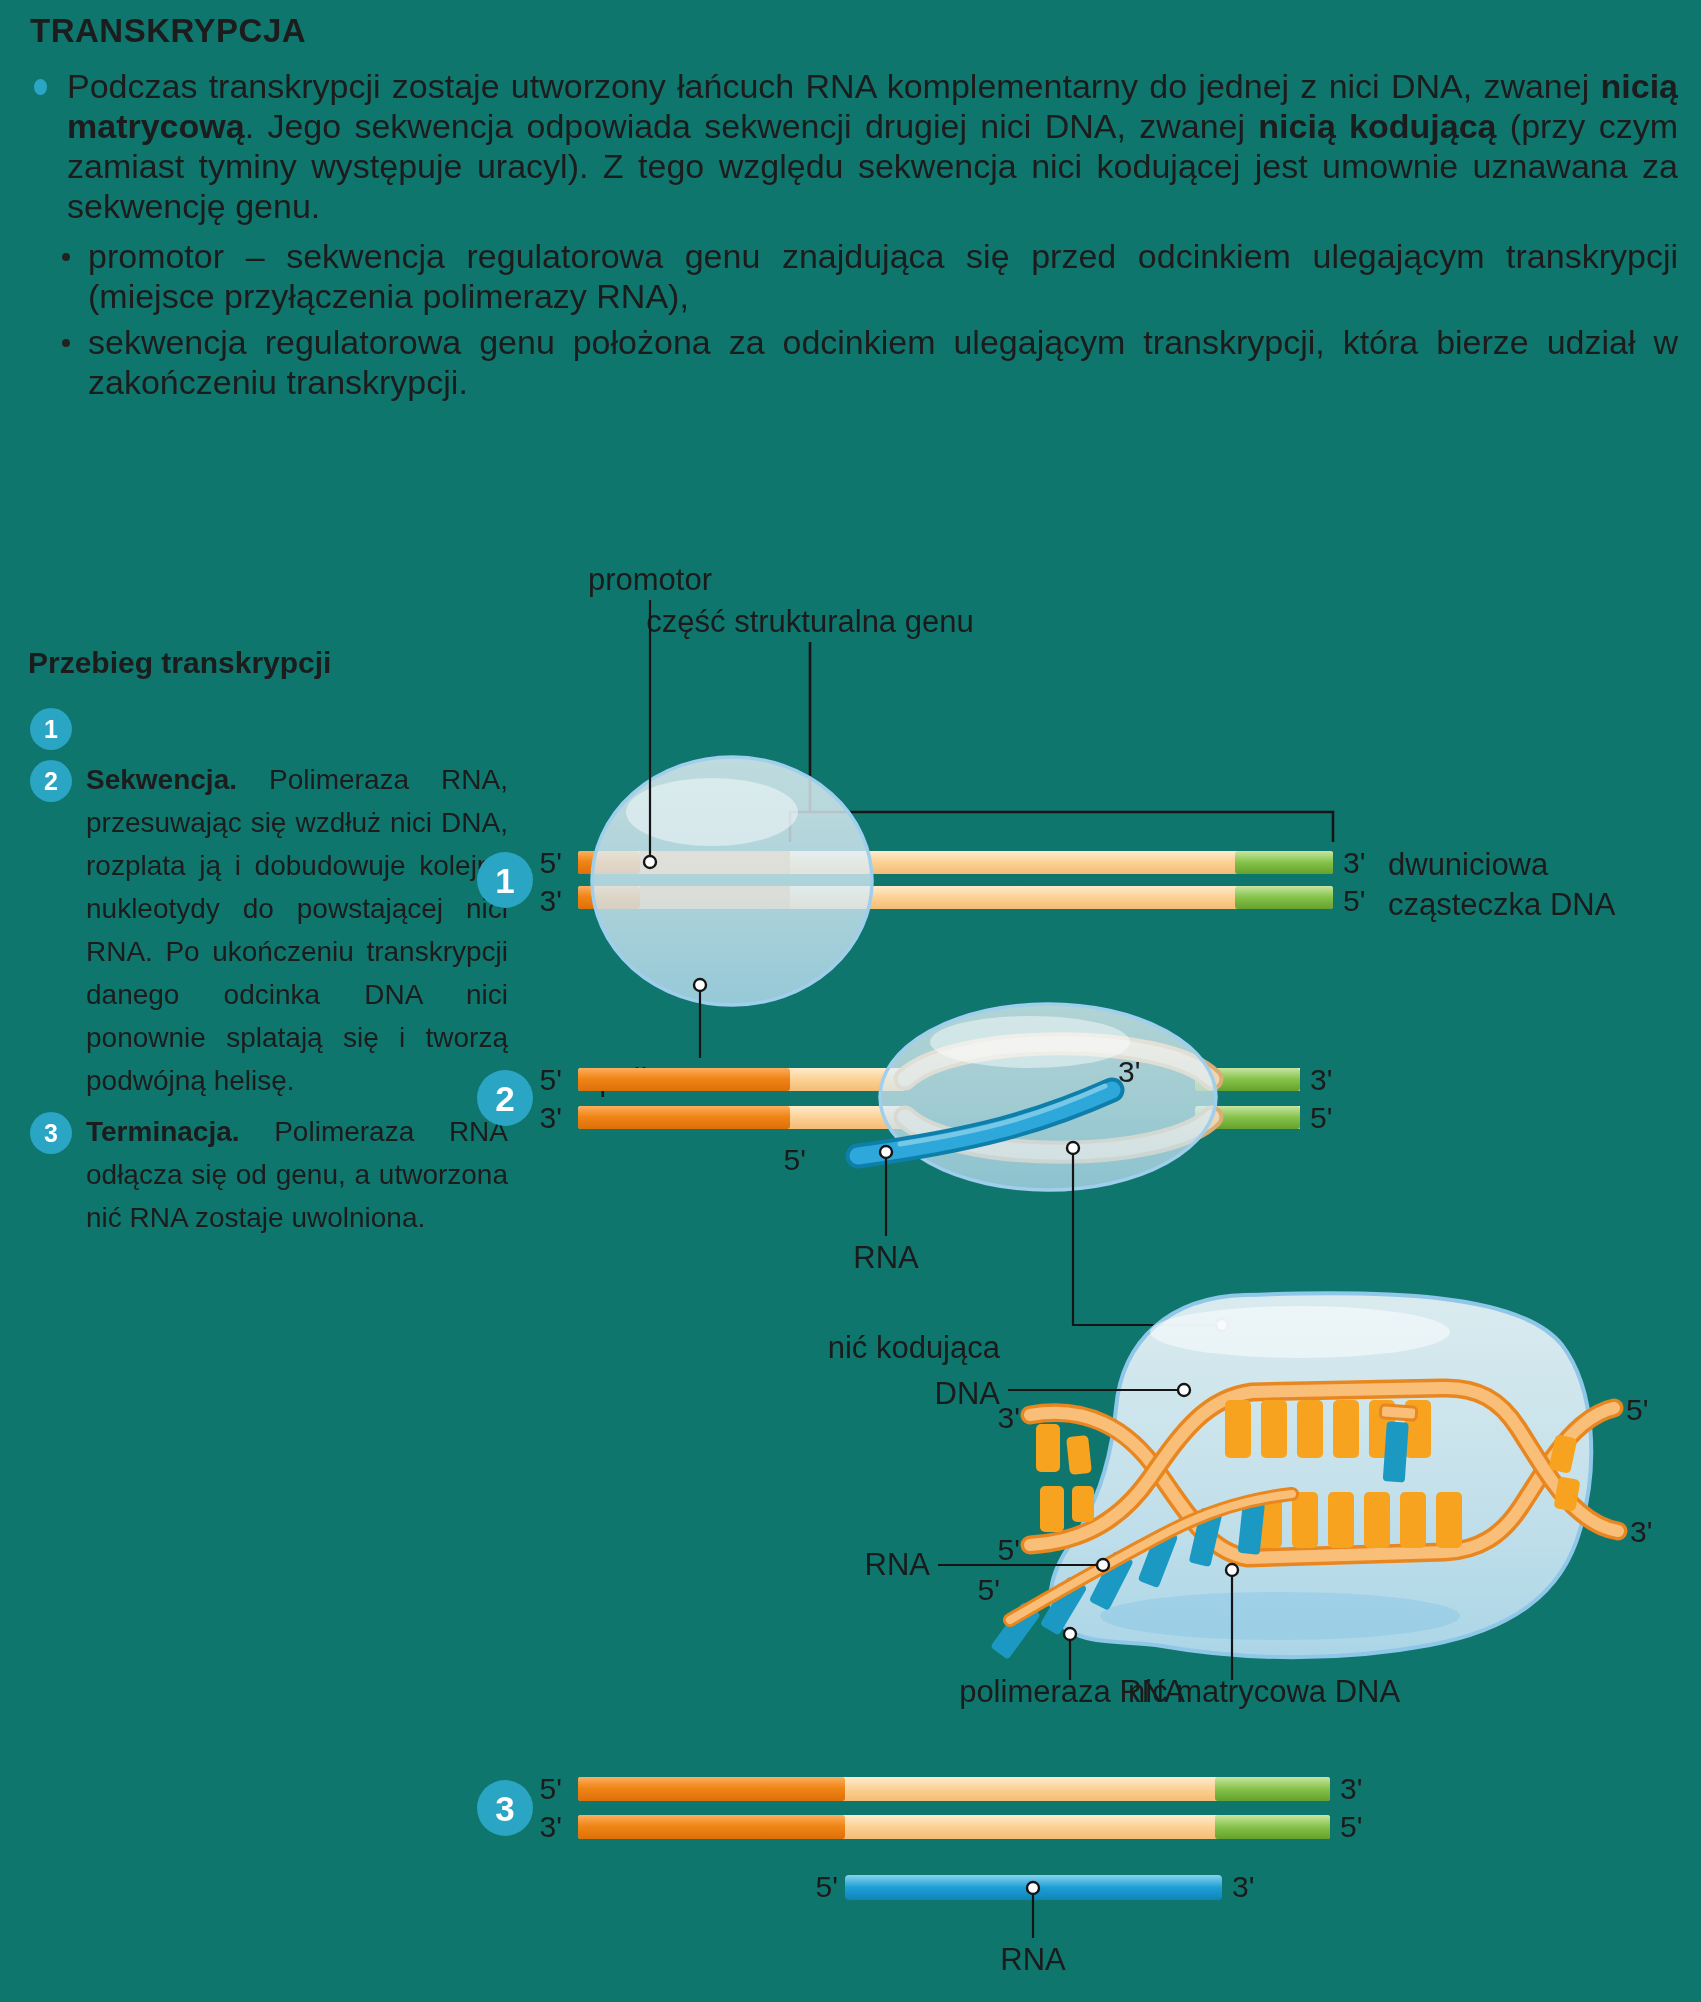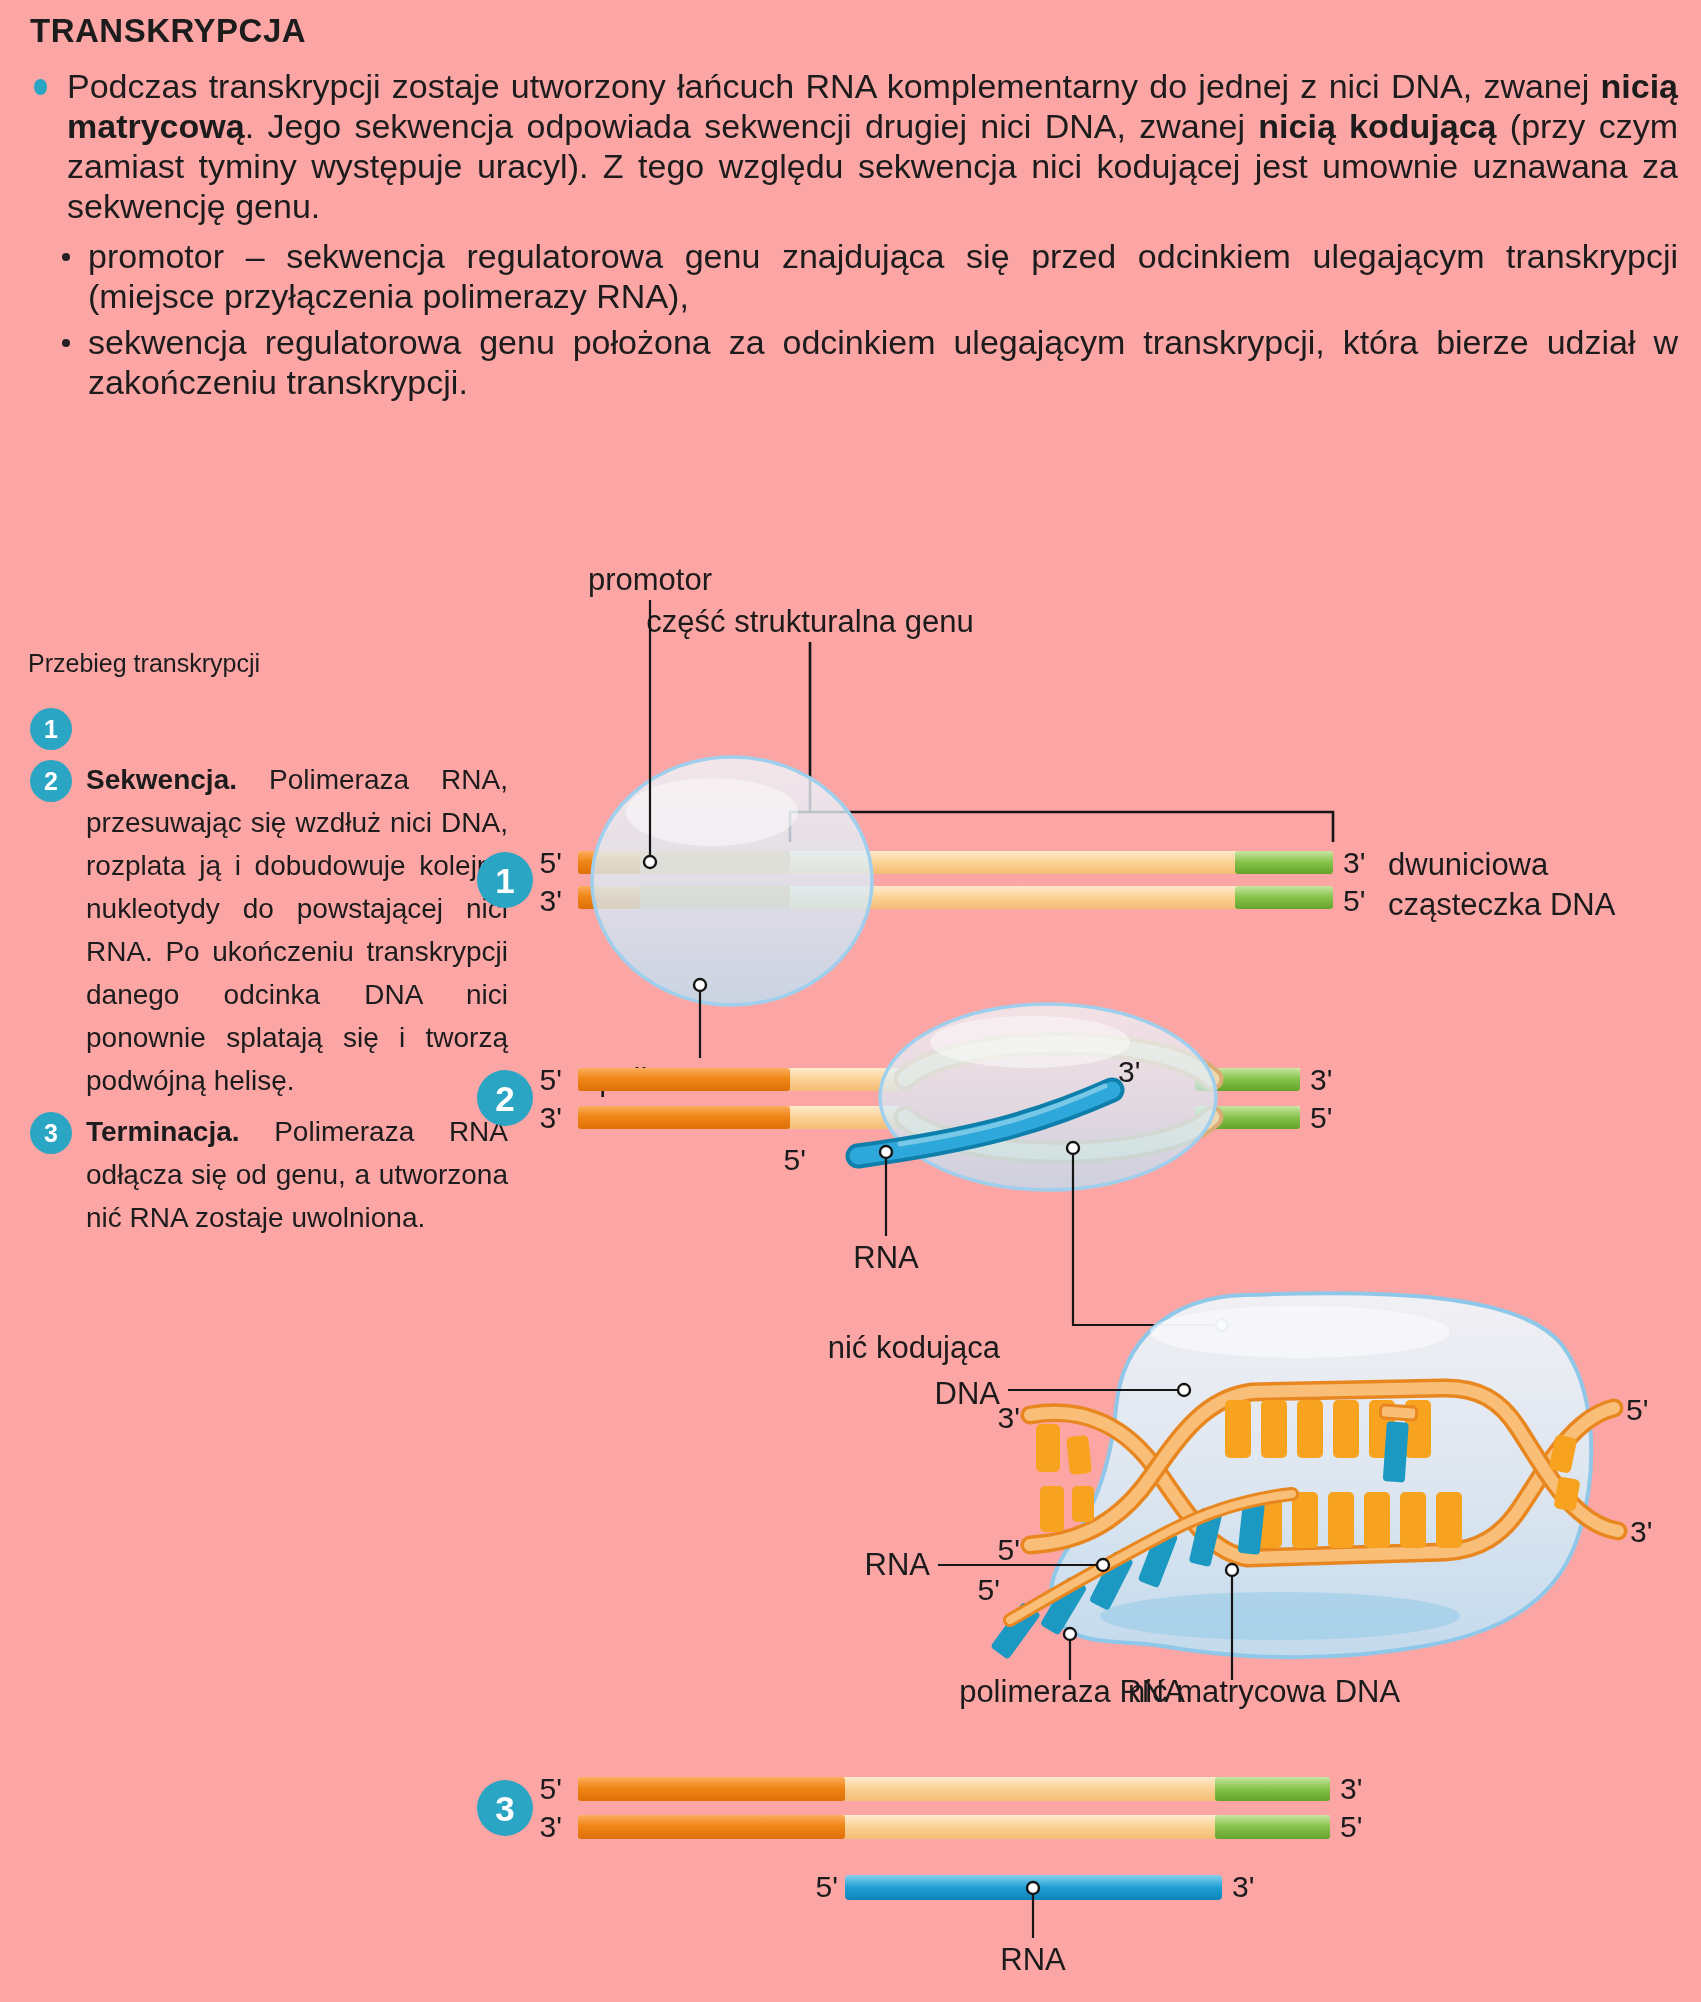--- a/index.html
+++ b/index.html
@@ -1,31 +1,31 @@
 <!DOCTYPE html>
 <html lang="pl"><head>
 <meta charset="utf-8">
 <style>
   html,body{margin:0;padding:0;background:#fff;}
-  .canvas{position:relative;width:1701px;height:2002px;background:#fca5a5;overflow:hidden;
+  .canvas{position:relative;width:1701px;height:2002px;background:#0f766e;overflow:hidden;
           font-family:"Liberation Sans",sans-serif;color:#1c1c1c;}
   
   .title{position:absolute;left:30px;top:12px;font-size:33px;font-weight:bold;letter-spacing:.5px;}
   .intro{position:absolute;left:28px;top:66px;width:1650px;font-size:34px;line-height:40px;}
   .bullet-row{display:flex;margin-bottom:10px;}
   .dot{flex:0 0 22px;width:13px;height:16px;max-width:13px;border-radius:50%;
        background:#2AA5C4;margin:13px 20px 0 6px;}
   .sub-row{display:flex;margin:4px 0 6px 30px;}
   .sdot{flex:0 0 8px;width:8px;height:8px;max-width:8px;border-radius:50%;
         background:#222;margin:17px 18px 0 4px;}
   .btxt{flex:1;text-align:justify;}
   b{font-weight:bold;}
   
   .leftcol{position:absolute;left:28px;top:646px;width:480px;font-size:28px;line-height:43px;}
-  .h2{font-size:25px;font-weight:normal;margin:0 0 26px 0;line-height:34px;}
+  .h2{font-size:30px;font-weight:bold;margin:0 0 26px 0;line-height:34px;}
   .step{display:flex;margin-bottom:8px;}
   .badge{flex:0 0 42px;width:42px;height:42px;max-width:42px;border-radius:50%;background:#2AA5C4;
          color:#fff;font-size:25px;font-weight:bold;text-align:center;line-height:42px;
          margin:2px 14px 0 2px;}
   .stext{flex:1;text-align:justify;}
   .closing{margin-top:14px;text-align:justify;}
   
   .diagram{position:absolute;left:440px;top:545px;}
   text{font-family:"Liberation Sans",sans-serif;fill:#1b1b1b;}
   .lbl{font-size:31px;}

